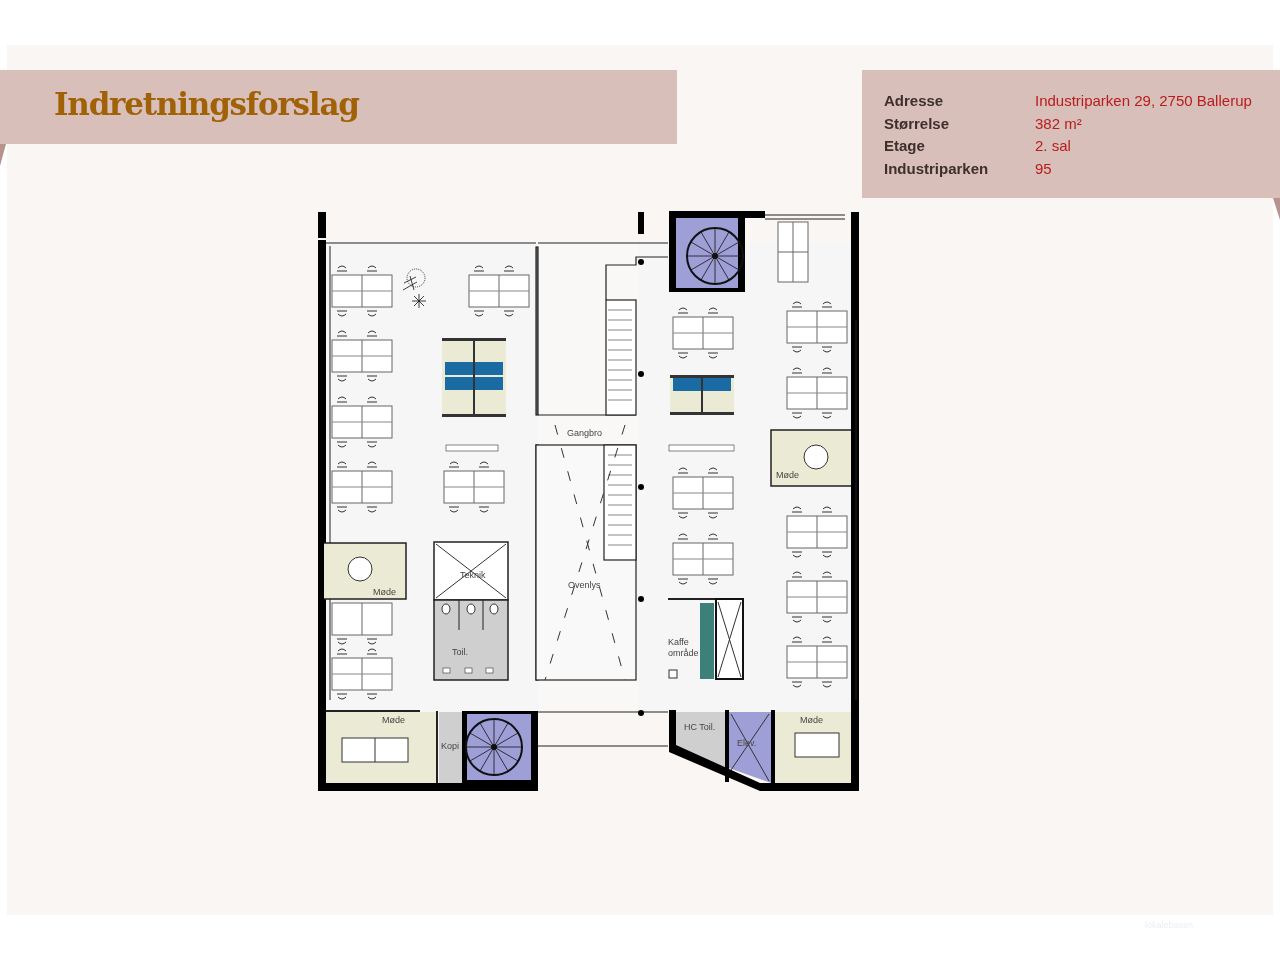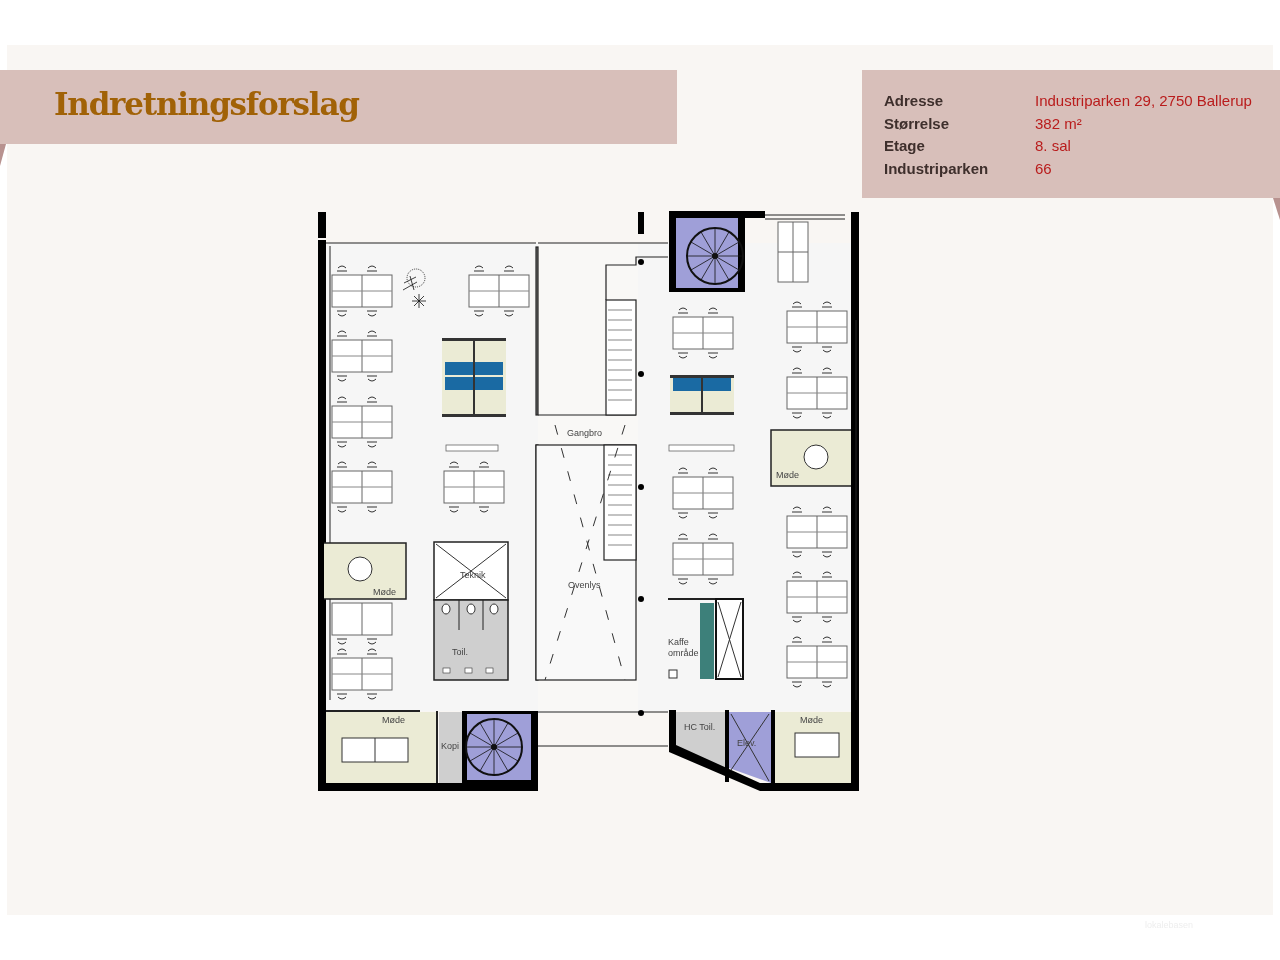--- a/index.html
+++ b/index.html
@@ -31,25 +31,25 @@
   <div class="info-row" style="top:21px;">
     <span class="info-key">Adresse</span>
     <span class="info-val">Industriparken 29, 2750 Ballerup</span>
   </div>
   <div class="info-row" style="top:44px;">
     <span class="info-key">Størrelse</span>
     <span class="info-val">382 m²</span>
   </div>
   <div class="info-row" style="top:66px;">
     <span class="info-key">Etage</span>
-    <span class="info-val">8. sal</span>
+    <span class="info-val">2. sal</span>
   </div>
   <div class="info-row" style="top:89px;">
     <span class="info-key">Industriparken</span>
-    <span class="info-val">66</span>
+    <span class="info-val">95</span>
   </div>
 </div>
 <div class="info-fold"></div>
 
 <svg class="plan" viewBox="0 0 1280 960" xmlns="http://www.w3.org/2000/svg">
   <defs>
 
     <g id="desk">
       <path d="M6,-7 q4,-4 8,0 M5,-4 h10 M36,-7 q4,-4 8,0 M35,-4 h10" fill="none" stroke="#333" stroke-width="1"></path>
       <path d="M6,39 q4,4 8,0 M5,36 h10 M36,39 q4,4 8,0 M35,36 h10" fill="none" stroke="#333" stroke-width="1"></path>

